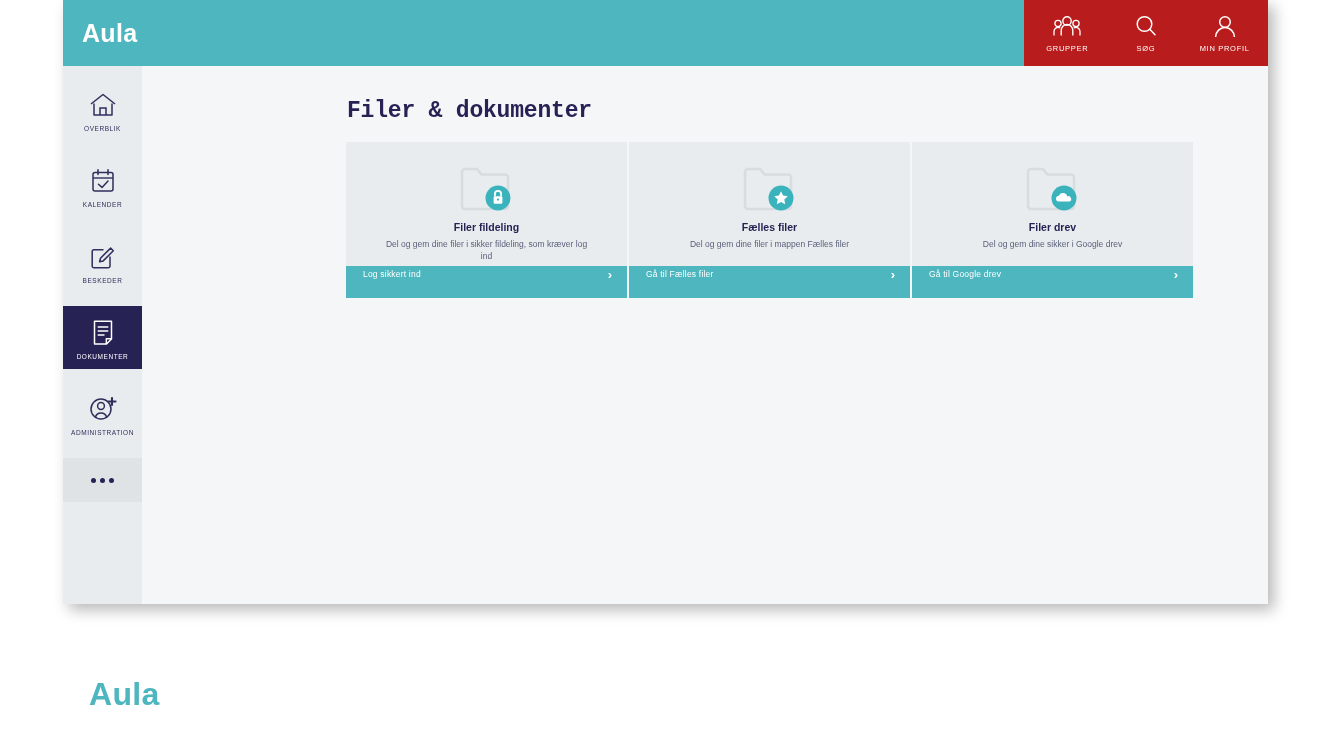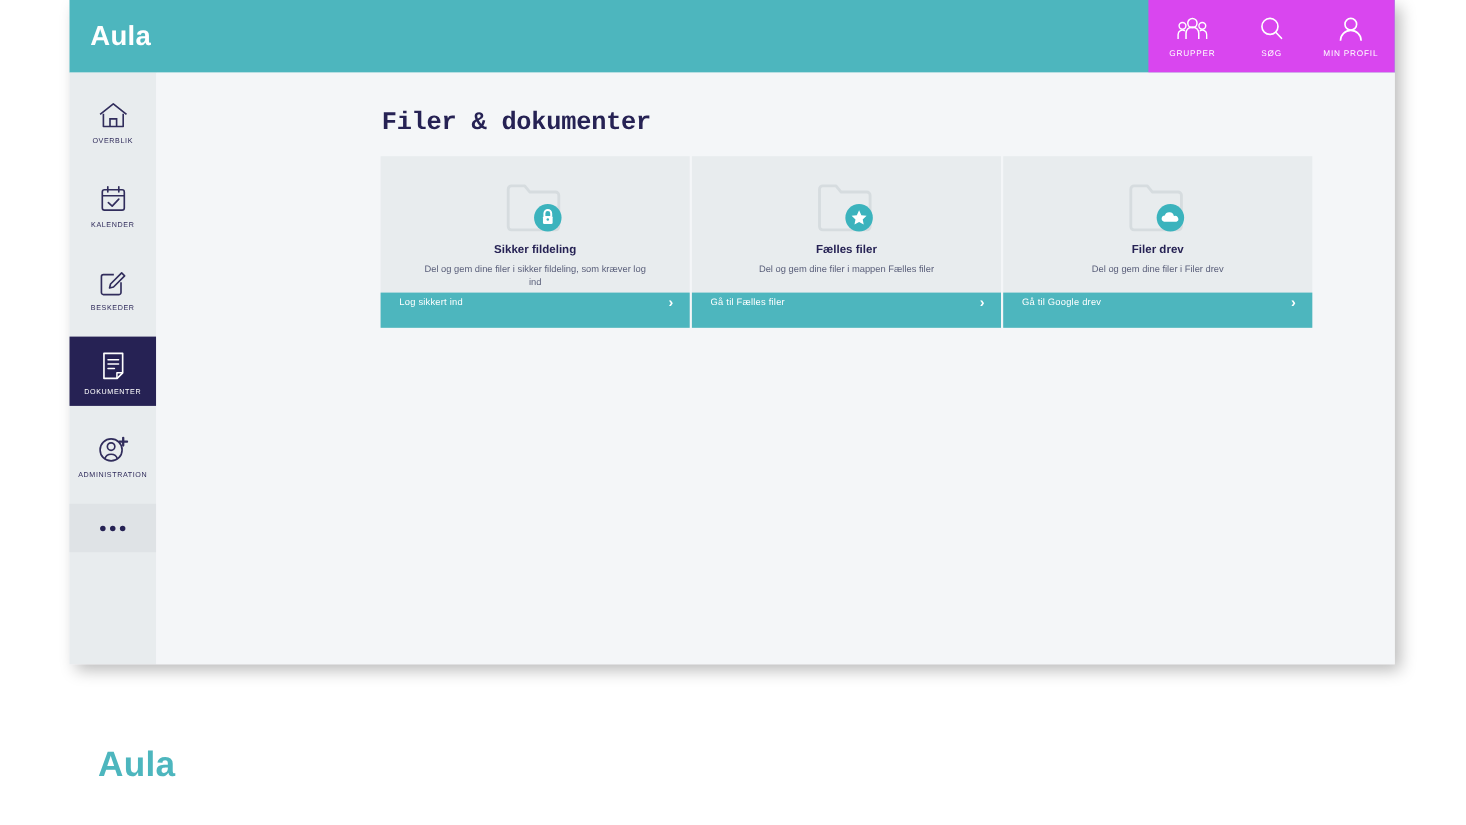--- a/index.html
+++ b/index.html
@@ -37,22 +37,22 @@
     color: #ffffff;
     font-size: 25px;
     font-weight: bold;
     letter-spacing: 0.3px;
     padding: 19px 0 0 19px;
     user-select: none;
   }
   #topbar-spacer { flex: 1 1 auto; }
 
   #topbar-actions {
-    background: #d946ef;
-    width: 224px;
+    background: #b91c1c;
+    width: 244px;
     height: 66px;
     display: flex;
     align-items: center;
     justify-content: space-around;
     padding: 0 4px;
   }
   .topbar-action {
     display: flex;
     flex-direction: column;
     align-items: center;
@@ -325,21 +325,21 @@
         <div class="card-body">
           <div class="card-icon">
             <svg width="58" height="50" viewBox="0 0 58 50">
               <path d="M4 44 V10 a3 3 0 0 1 3 -3 H19 l4.5 5.5 H47 a3 3 0 0 1 3 3 V44 a3 3 0 0 1 -3 3 H7 a3 3 0 0 1 -3 -3 Z" fill="none" stroke="#d6dcdf" stroke-width="2.6" stroke-linejoin="round"></path>
               <circle cx="40" cy="36" r="12.5" fill="#3bb3bd"></circle>
               <rect x="35.6" y="34.3" width="8.8" height="7.4" rx="1.3" fill="#ffffff"></rect>
               <path d="M36.9 34.3 V32 a3.1 3.1 0 0 1 6.2 0 v2.3" fill="none" stroke="#ffffff" stroke-width="1.8"></path>
               <circle cx="40" cy="37.6" r="1.15" fill="#3bb3bd"></circle>
             </svg>
           </div>
-          <div class="card-title">Sikker fildeling</div>
+          <div class="card-title">Filer fildeling</div>
           <div class="card-desc">Del og gem dine filer i sikker fildeling, som kræver log ind</div>
         </div>
         <div class="card-action">
           <span class="lbl">Log sikkert ind</span>
           <span class="chev">›</span>
         </div>
       </div>
 
       <div class="card">
         <div class="card-body">
@@ -362,21 +362,21 @@
       <div class="card">
         <div class="card-body">
           <div class="card-icon">
             <svg width="58" height="50" viewBox="0 0 58 50">
               <path d="M4 44 V10 a3 3 0 0 1 3 -3 H19 l4.5 5.5 H47 a3 3 0 0 1 3 3 V44 a3 3 0 0 1 -3 3 H7 a3 3 0 0 1 -3 -3 Z" fill="none" stroke="#d6dcdf" stroke-width="2.6" stroke-linejoin="round"></path>
               <circle cx="40" cy="36" r="12.5" fill="#3bb3bd"></circle>
               <path d="M34.4 39.6 a2.9 2.9 0 0 1 0.5 -5.75 a4.3 4.3 0 0 1 8.3 0.6 a2.75 2.75 0 0 1 2.3 5.15 Z" fill="#ffffff"></path>
             </svg>
           </div>
           <div class="card-title">Filer drev</div>
-          <div class="card-desc">Del og gem dine filer i Filer drev</div>
+          <div class="card-desc">Del og gem dine sikker i Google drev</div>
         </div>
         <div class="card-action">
           <span class="lbl">Gå til Google drev</span>
           <span class="chev">›</span>
         </div>
       </div>
 
     </div>
   </div>
 </div>

